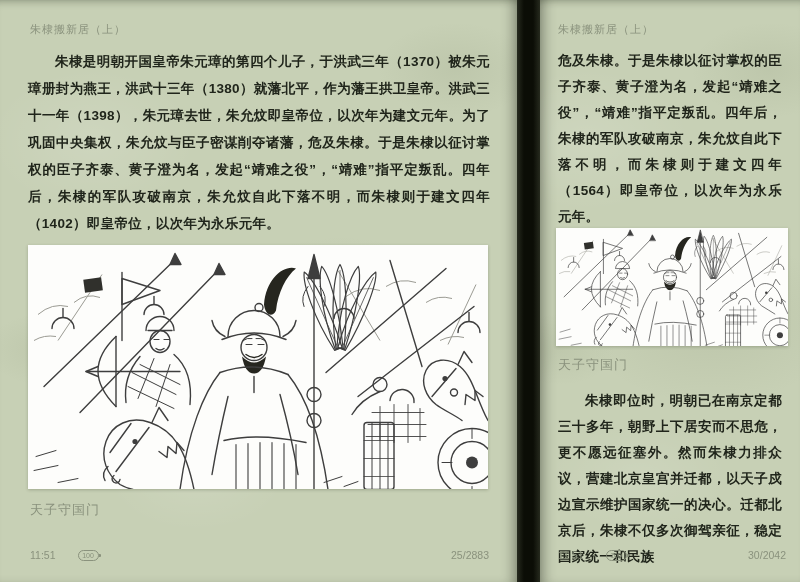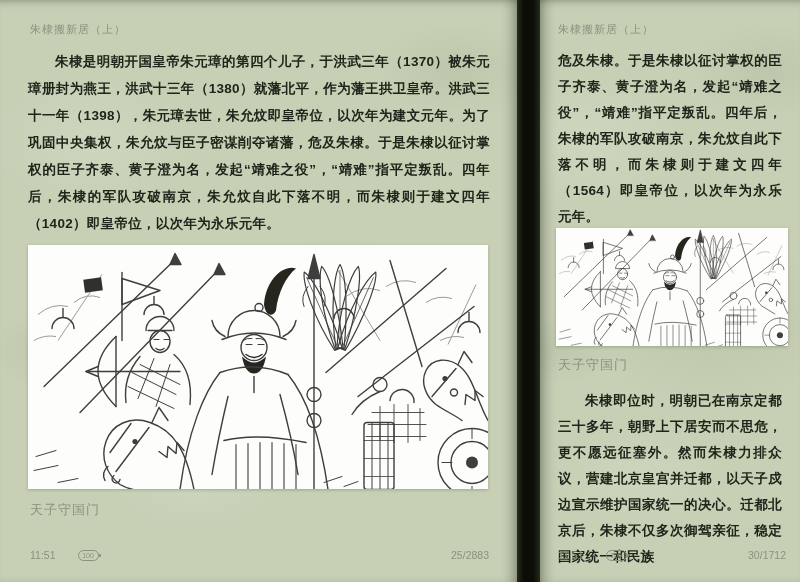--- a/index.html
+++ b/index.html
@@ -210,17 +210,17 @@
     </figure>
     <div class="caption" style="left:18px;top:356px">天子守国门</div>
     <p class="body-text para-right indent" style="top:388px">朱棣即位时，明朝已在南京定都三十多年，朝野上下居安而不思危，更不愿远征塞外。然而朱棣力排众议，营建北京皇宫并迁都，以天子戍边宣示维护国家统一的决心。迁都北京后，朱棣不仅多次御驾亲征，稳定国家统一和民族</p>
     <div class="statusbar sb-right">
       <span class="status-group">
         <span>11:51</span>
         <span class="battery">
           <span class="battery-num">100</span>
         </span>
       </span>
-      <span class="page-num">30/1712</span>
+      <span class="page-num">30/2042</span>
     </div>
   </section>
 
 </div>
 
 </body></html>

